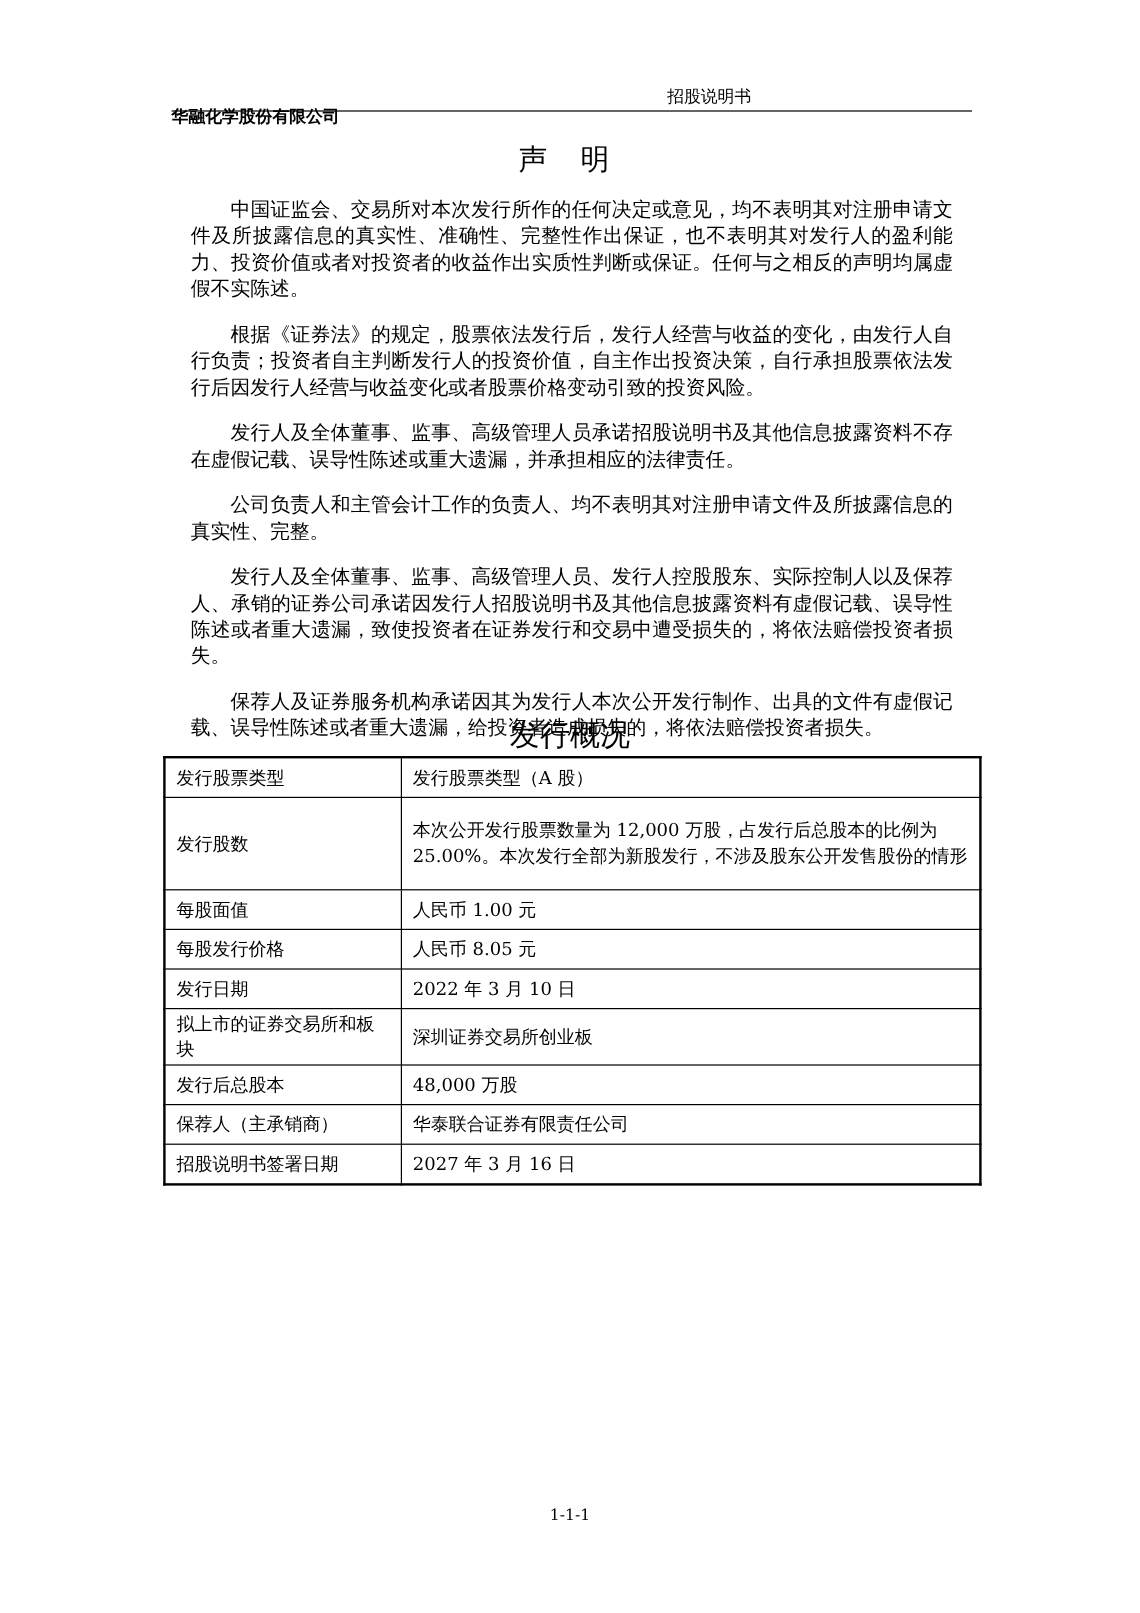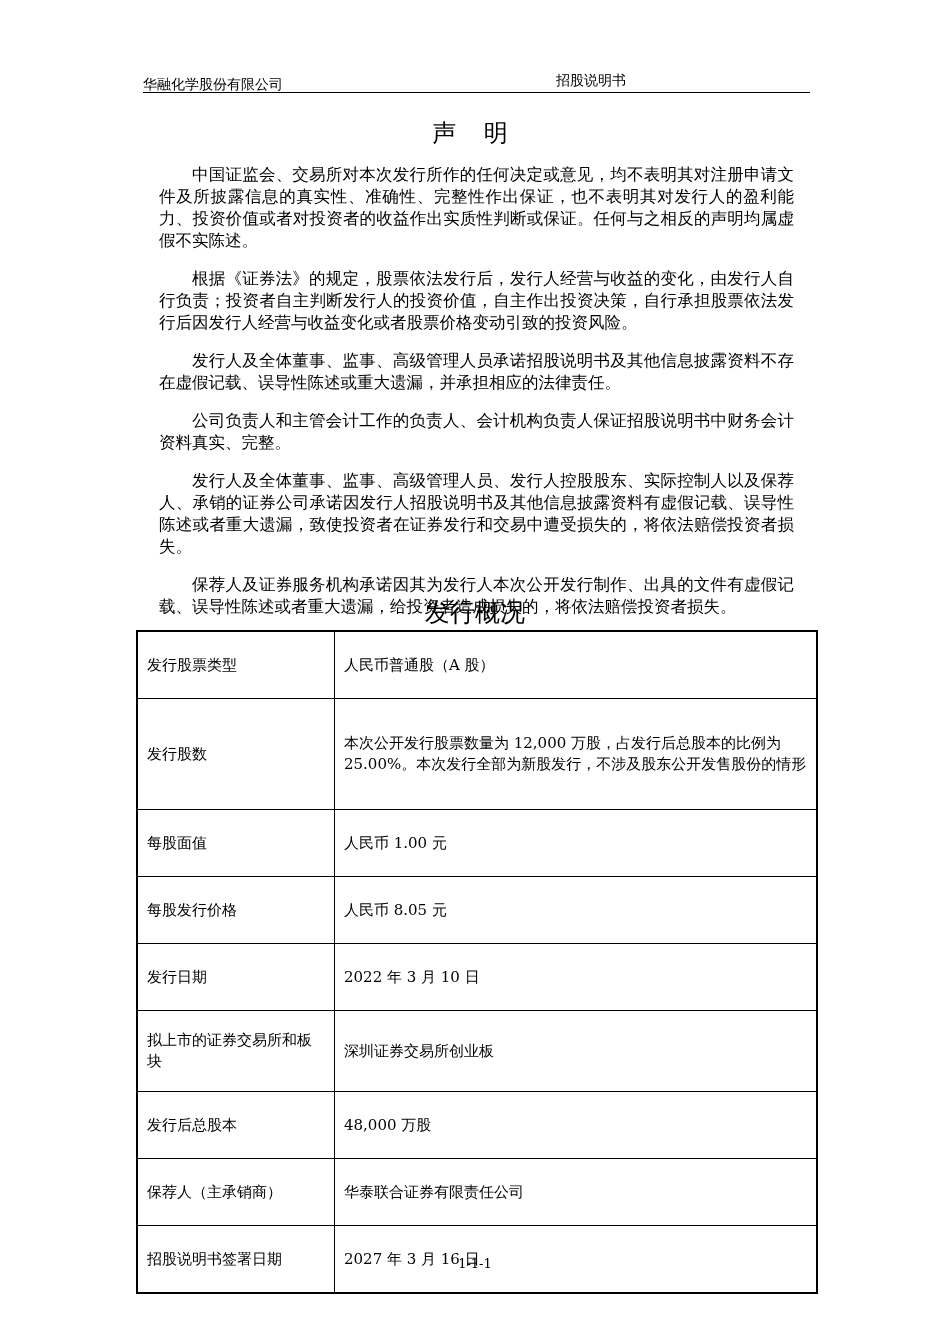--- a/index.html
+++ b/index.html
@@ -1,30 +1,30 @@
 <!DOCTYPE html>
 <html><head>
 <meta charset="utf-8">
 <style>
   html, body { margin: 0; padding: 0; background: #ffffff; }
   body { width: 950px; height: 1344px; position: relative; overflow: hidden;
          font-family: "DejaVu Serif", "Liberation Serif", serif; color: #000; }
   .header { position: absolute; left: 143px; top: 70px; width: 667px; height: 22px;
             border-bottom: 1px solid #000; font-size: 14px; }
-  .header .left { position: absolute; left: 0; top: 6px; }
+  .header .left { position: absolute; left: 0; top: 19px; font-weight: bold; }
   .header .center { position: absolute; left: 413px; top: 2px; }
   .title { position: absolute; left: 0; width: 950px; text-align: center;
            font-family: "DejaVu Sans", "Liberation Sans", sans-serif; }
   .t1 { top: 117px; font-size: 24px; letter-spacing: 10px; }
   .t2 { top: 596px; font-size: 25px; }
   .body { position: absolute; left: 143px; top: 148px; width: 667px; font-size: 16.5px; line-height: 22px; }
   .body p { margin: 16px; text-indent: 2em; text-align: justify; }
   table { position: absolute; left: 136px; top: 630px; width: 682px; border-collapse: collapse;
           border: 2px solid #000; font-size: 15px; }
-  td { border: 1px solid #000; padding: 17px 9px; vertical-align: middle; line-height: 21px; }
+  td { border: 1px solid #000; padding: 0 9px; vertical-align: middle; line-height: 21px; }
   td.k { width: 178px; }
   tr.r1 td { height: 32px; }
   tr.r2 td { height: 76px; }
   tr.std td { height: 32px; }
   tr.r6 td { height: 46px; }
   .footer { position: absolute; left: 0; width: 950px; top: 1240px; text-align: center; font-size: 13px; margin-top: 16px; }
 </style>
 </head>
 <body>
 
@@ -32,32 +32,32 @@
   <span class="left">华融化学股份有限公司</span>
   <span class="center">招股说明书</span>
 </div>
 
 <div class="title t1">声 明</div>
 
 <div class="body">
   <p>中国证监会、交易所对本次发行所作的任何决定或意见，均不表明其对注册申请文件及所披露信息的真实性、准确性、完整性作出保证，也不表明其对发行人的盈利能力、投资价值或者对投资者的收益作出实质性判断或保证。任何与之相反的声明均属虚假不实陈述。</p>
   <p>根据《证券法》的规定，股票依法发行后，发行人经营与收益的变化，由发行人自行负责；投资者自主判断发行人的投资价值，自主作出投资决策，自行承担股票依法发行后因发行人经营与收益变化或者股票价格变动引致的投资风险。</p>
   <p>发行人及全体董事、监事、高级管理人员承诺招股说明书及其他信息披露资料不存在虚假记载、误导性陈述或重大遗漏，并承担相应的法律责任。</p>
-  <p>公司负责人和主管会计工作的负责人、会计机构负责人保证招股说明书中财务会计资料真实、完整。</p>
+  <p>公司负责人和主管会计工作的负责人、均不表明其对注册申请文件及所披露信息的真实性、完整。</p>
   <p>发行人及全体董事、监事、高级管理人员、发行人控股股东、实际控制人以及保荐人、承销的证券公司承诺因发行人招股说明书及其他信息披露资料有虚假记载、误导性陈述或者重大遗漏，致使投资者在证券发行和交易中遭受损失的，将依法赔偿投资者损失。</p>
   <p>保荐人及证券服务机构承诺因其为发行人本次公开发行制作、出具的文件有虚假记载、误导性陈述或者重大遗漏，给投资者造成损失的，将依法赔偿投资者损失。</p>
 </div>
 
 <div class="title t2">发行概况</div>
 
 <table>
   <tbody>
       <tr class="r1">
     <td class="k">发行股票类型</td>
-    <td>人民币普通股（A 股）</td>
+    <td>发行股票类型（A 股）</td>
   </tr>
   <tr class="r2">
     <td class="k">发行股数</td>
     <td>本次公开发行股票数量为 12,000 万股，占发行后总股本的比例为 25.00%。本次发行全部为新股发行，不涉及股东公开发售股份的情形</td>
   </tr>
   <tr class="std">
     <td class="k">每股面值</td>
     <td>人民币 1.00 元</td>
   </tr>
   <tr class="std">

